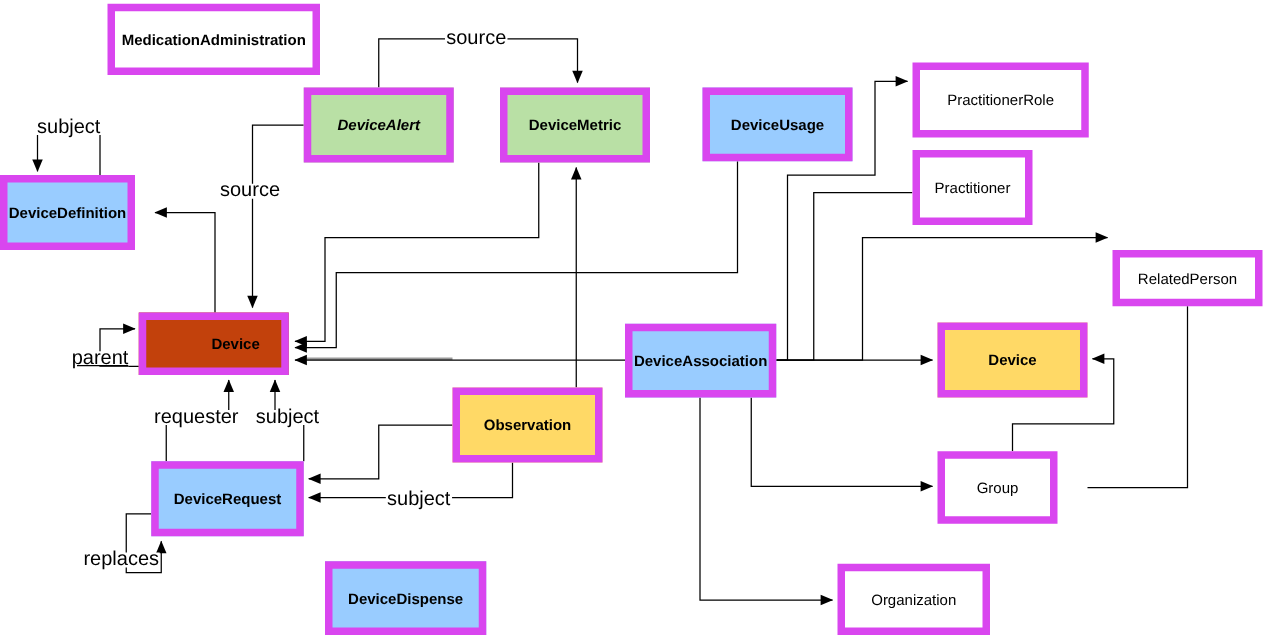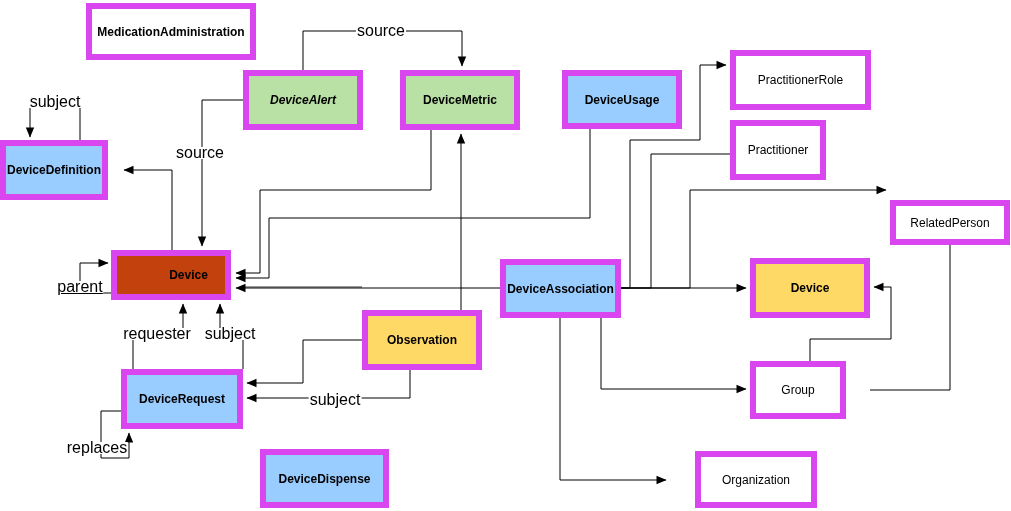--- a/index.html
+++ b/index.html
@@ -97,21 +97,21 @@
       </div>
       <div class="node" style="left: 750px; top: 361px; width: 96px; height: 58px; background: rgb(255, 255, 255);">
         <span>Group</span>
       </div>
       <div class="node bold" style="left: 121px; top: 369px; width: 122px; height: 60px; background: rgb(153, 204, 255); align-items: center;">
         <span>DeviceRequest</span>
       </div>
       <div class="node bold" style="left: 260px; top: 449px; width: 129px; height: 59px; background: rgb(153, 204, 255);">
         <span>DeviceDispense</span>
       </div>
-      <div class="node" style="left: 670px; top: 451px; width: 122px; height: 57px; background: rgb(255, 255, 255); margin-left: 25px;">
+      <div class="node" style="left: 670px; top: 451px; width: 122px; height: 57px; background: rgb(255, 255, 255);">
         <span>Organization</span>
       </div>
     </div>
   <div id="labels-layer">
       <div class="edge-label" style="left: 55px; top: 102px;">subject</div>
       <div class="edge-label" style="left: 200px; top: 153px;">source</div>
       <div class="edge-label" style="left: 381px; top: 31px;">source</div>
       <div class="edge-label" style="left: 80px; top: 287px; text-decoration: underline;">parent</div>
       <div class="edge-label" style="left: 157px; top: 334px;">requester</div>
       <div class="edge-label" style="left: 230px; top: 334px;">subject</div>

